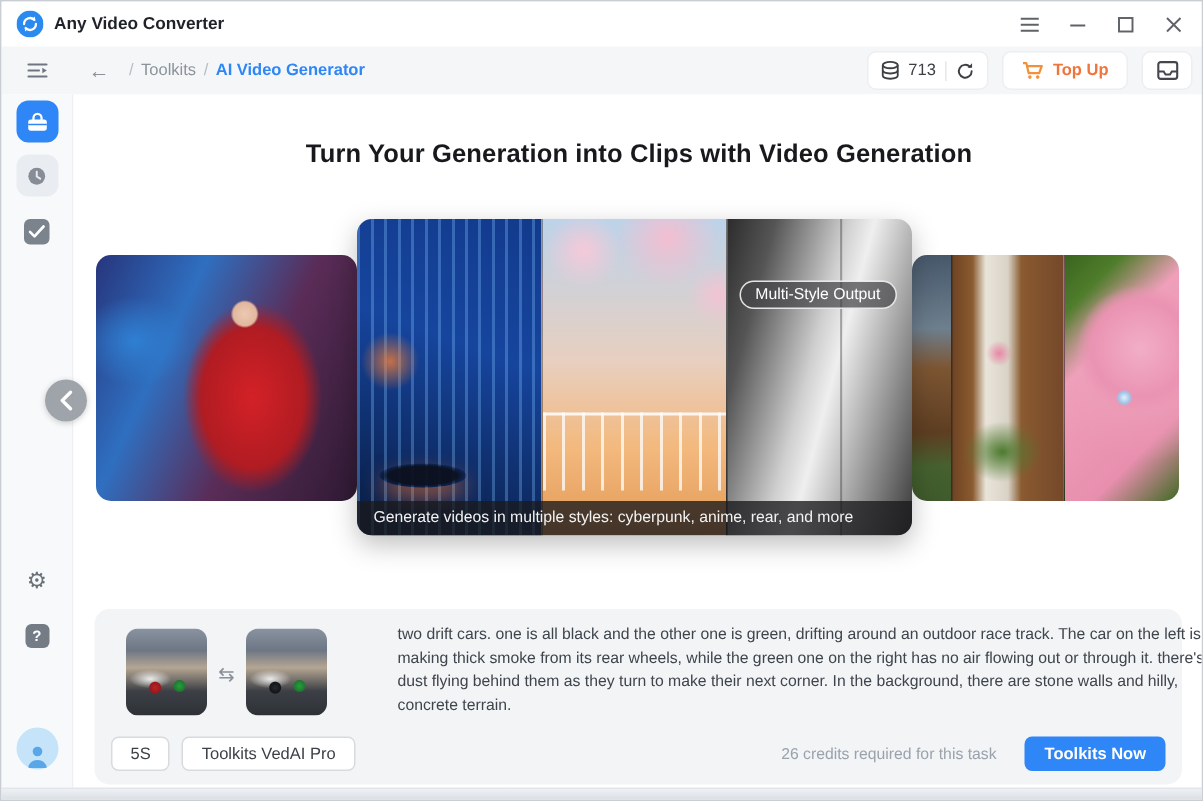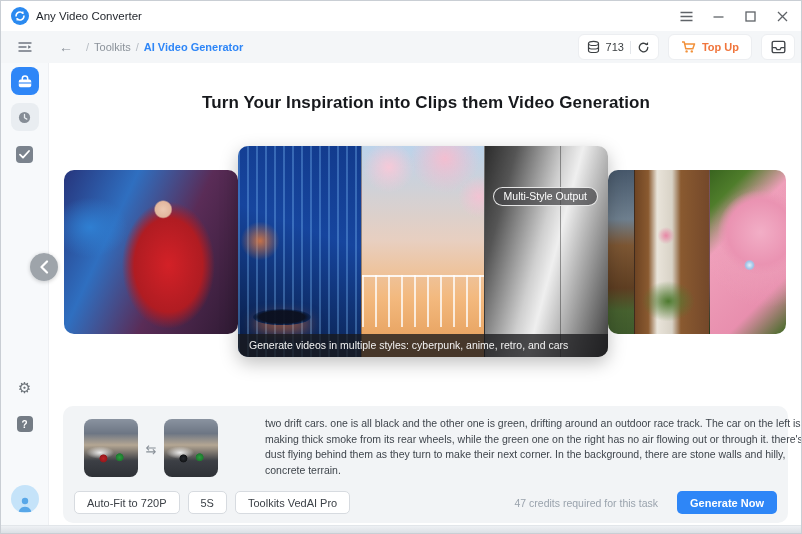--- a/index.html
+++ b/index.html
@@ -7,21 +7,21 @@
   body { font-family:"Liberation Sans", sans-serif; }
   #page {
     position:relative; width:802px; height:534px; background:#fff;
     overflow:hidden; border:1px solid #c9ced4; margin:0 auto;
   }
 
   
   .titlebar { position:absolute; left:0; top:0; width:802px; height:30px;
     background:#fff; display:flex; align-items:center; padding:0 10px; }
   .logo { width:18px; height:18px; flex:0 0 18px; }
-  .app-title { font-size:11.5px; font-weight:400; color:#1f2329; margin-left:7px; }
+  .app-title { font-size:11.5px; font-weight:700; color:#1f2329; margin-left:7px; }
   .win-controls { margin-left:auto; display:flex; align-items:center; gap:19px; padding-right:4px; }
   .win-btn { width:13px; height:13px; display:flex; align-items:center; justify-content:center; cursor:default; }
 
   
   .navrow { position:absolute; left:0; top:30px; width:802px; height:32px;
     background:#f4f6f8; display:flex; align-items:center; }
   .collapse-btn { width:48px; display:flex; justify-content:center; }
   .back-btn { color:#8b929a; font-size:14px; margin-left:10px; margin-right:8px; }
   .crumb-sep { color:#b7bdc4; font-size:11px; margin:0 5px; }
   .crumb { font-size:11px; color:#8b929a; }
@@ -263,53 +263,52 @@
     </span>
     <div class="avatar">
       <svg width="20" height="18" viewBox="0 0 20 18">
         <circle cx="10" cy="6" r="3.2" fill="#58a7e8"></circle>
         <path d="M3.6 17c.8-3.4 3.1-5.3 6.4-5.3s5.6 1.9 6.4 5.3z" fill="#58a7e8"></path>
       </svg>
     </div>
   </div>
 
   <div class="main">
-    <div class="hero-heading">Turn Your Inspiration into Clips them Video Generation</div>
+    <div class="hero-heading">Turn Your Generation into Clips with Video Generation</div>
 
     <div class="carousel">
       <div class="car-img img-singer"></div>
 
       <div class="style-card">
         <div class="panel p-cyber"></div>
         <div class="panel p-sakura"></div>
         <div class="panel p-retro"></div>
         <span class="style-badge">Multi-Style Output</span>
-        <div class="card-caption">Generate videos in multiple styles: cyberpunk, anime, retro, and cars</div>
+        <div class="card-caption">Generate videos in multiple styles: cyberpunk, anime, rear, and more</div>
       </div>
 
       <div class="nature-card">
         <div class="panel p-cabin"></div>
         <div class="panel p-window"></div>
         <div class="panel p-flower"></div>
       </div>
     </div>
 
     <div class="task-panel">
       <div class="thumb thumb-a"></div>
       <span class="swap">⇆</span>
       <div class="thumb thumb-b"></div>
       <div class="prompt">two drift cars. one is all black and the other one is green, drifting around an outdoor race track. The car on the left is making thick smoke from its rear wheels, while the green one on the right has no air flowing out or through it. there's dust flying behind them as they turn to make their next corner. In the background, there are stone walls and hilly, concrete terrain.</div>
 
       <div class="opt-row">
-        <span class="opt-pill">Auto-Fit to 720P</span>
         <span class="opt-pill">5S</span>
         <span class="opt-pill">Toolkits VedAI Pro</span>
         <span class="opt-spacer"></span>
-        <span class="credits-note">47 credits required for this task</span>
-        <button class="generate-btn">Generate Now</button>
+        <span class="credits-note">26 credits required for this task</span>
+        <button class="generate-btn">Toolkits Now</button>
       </div>
     </div>
   </div>
 
   <button class="prev-btn">
     <svg width="10" height="14" viewBox="0 0 10 14">
       <path d="M8 1.5L2.5 7 8 12.5" fill="none" stroke="#fff" stroke-width="2.2" stroke-linecap="round" stroke-linejoin="round"></path>
     </svg>
   </button>
 

